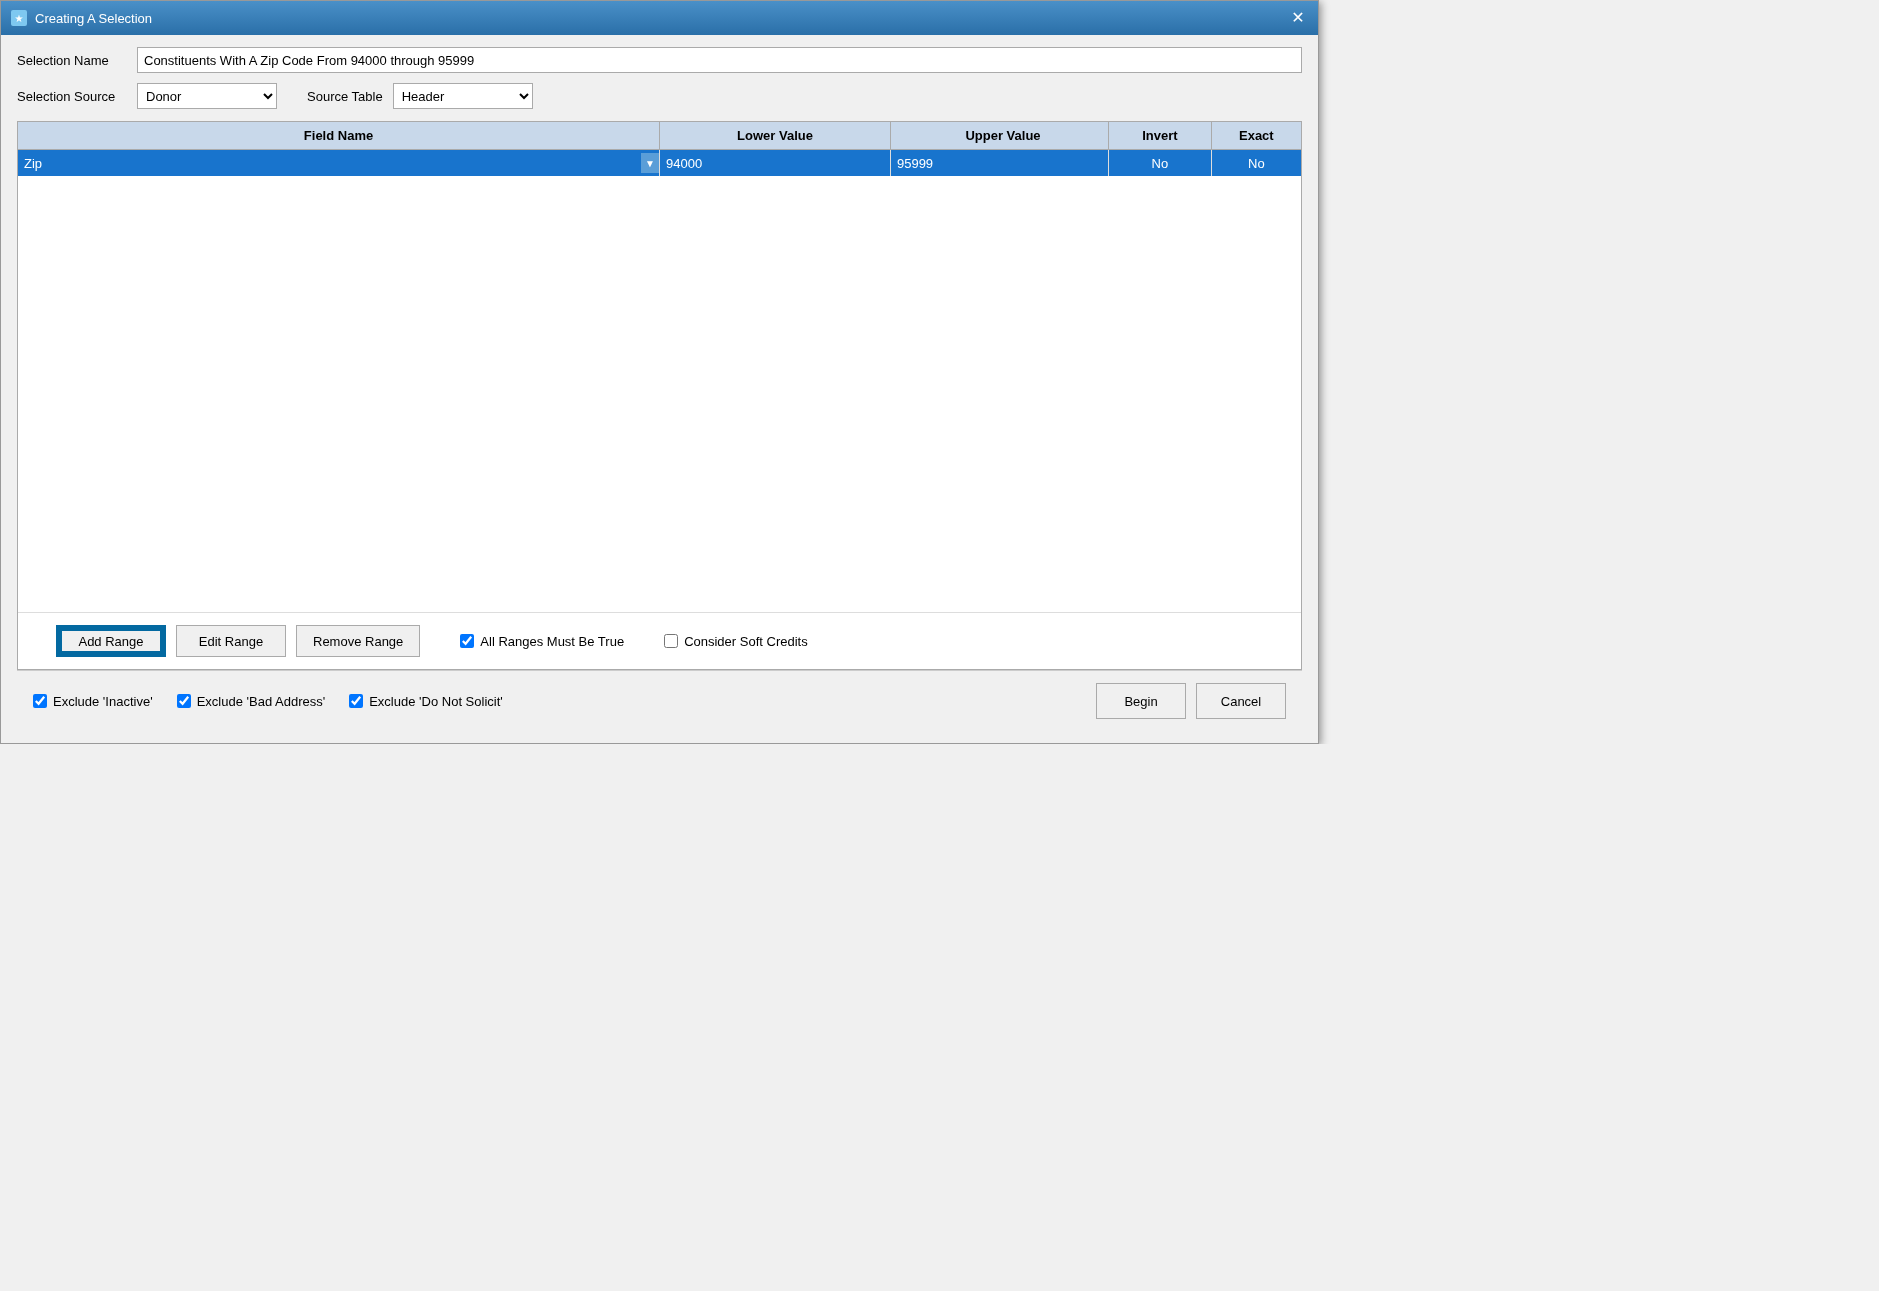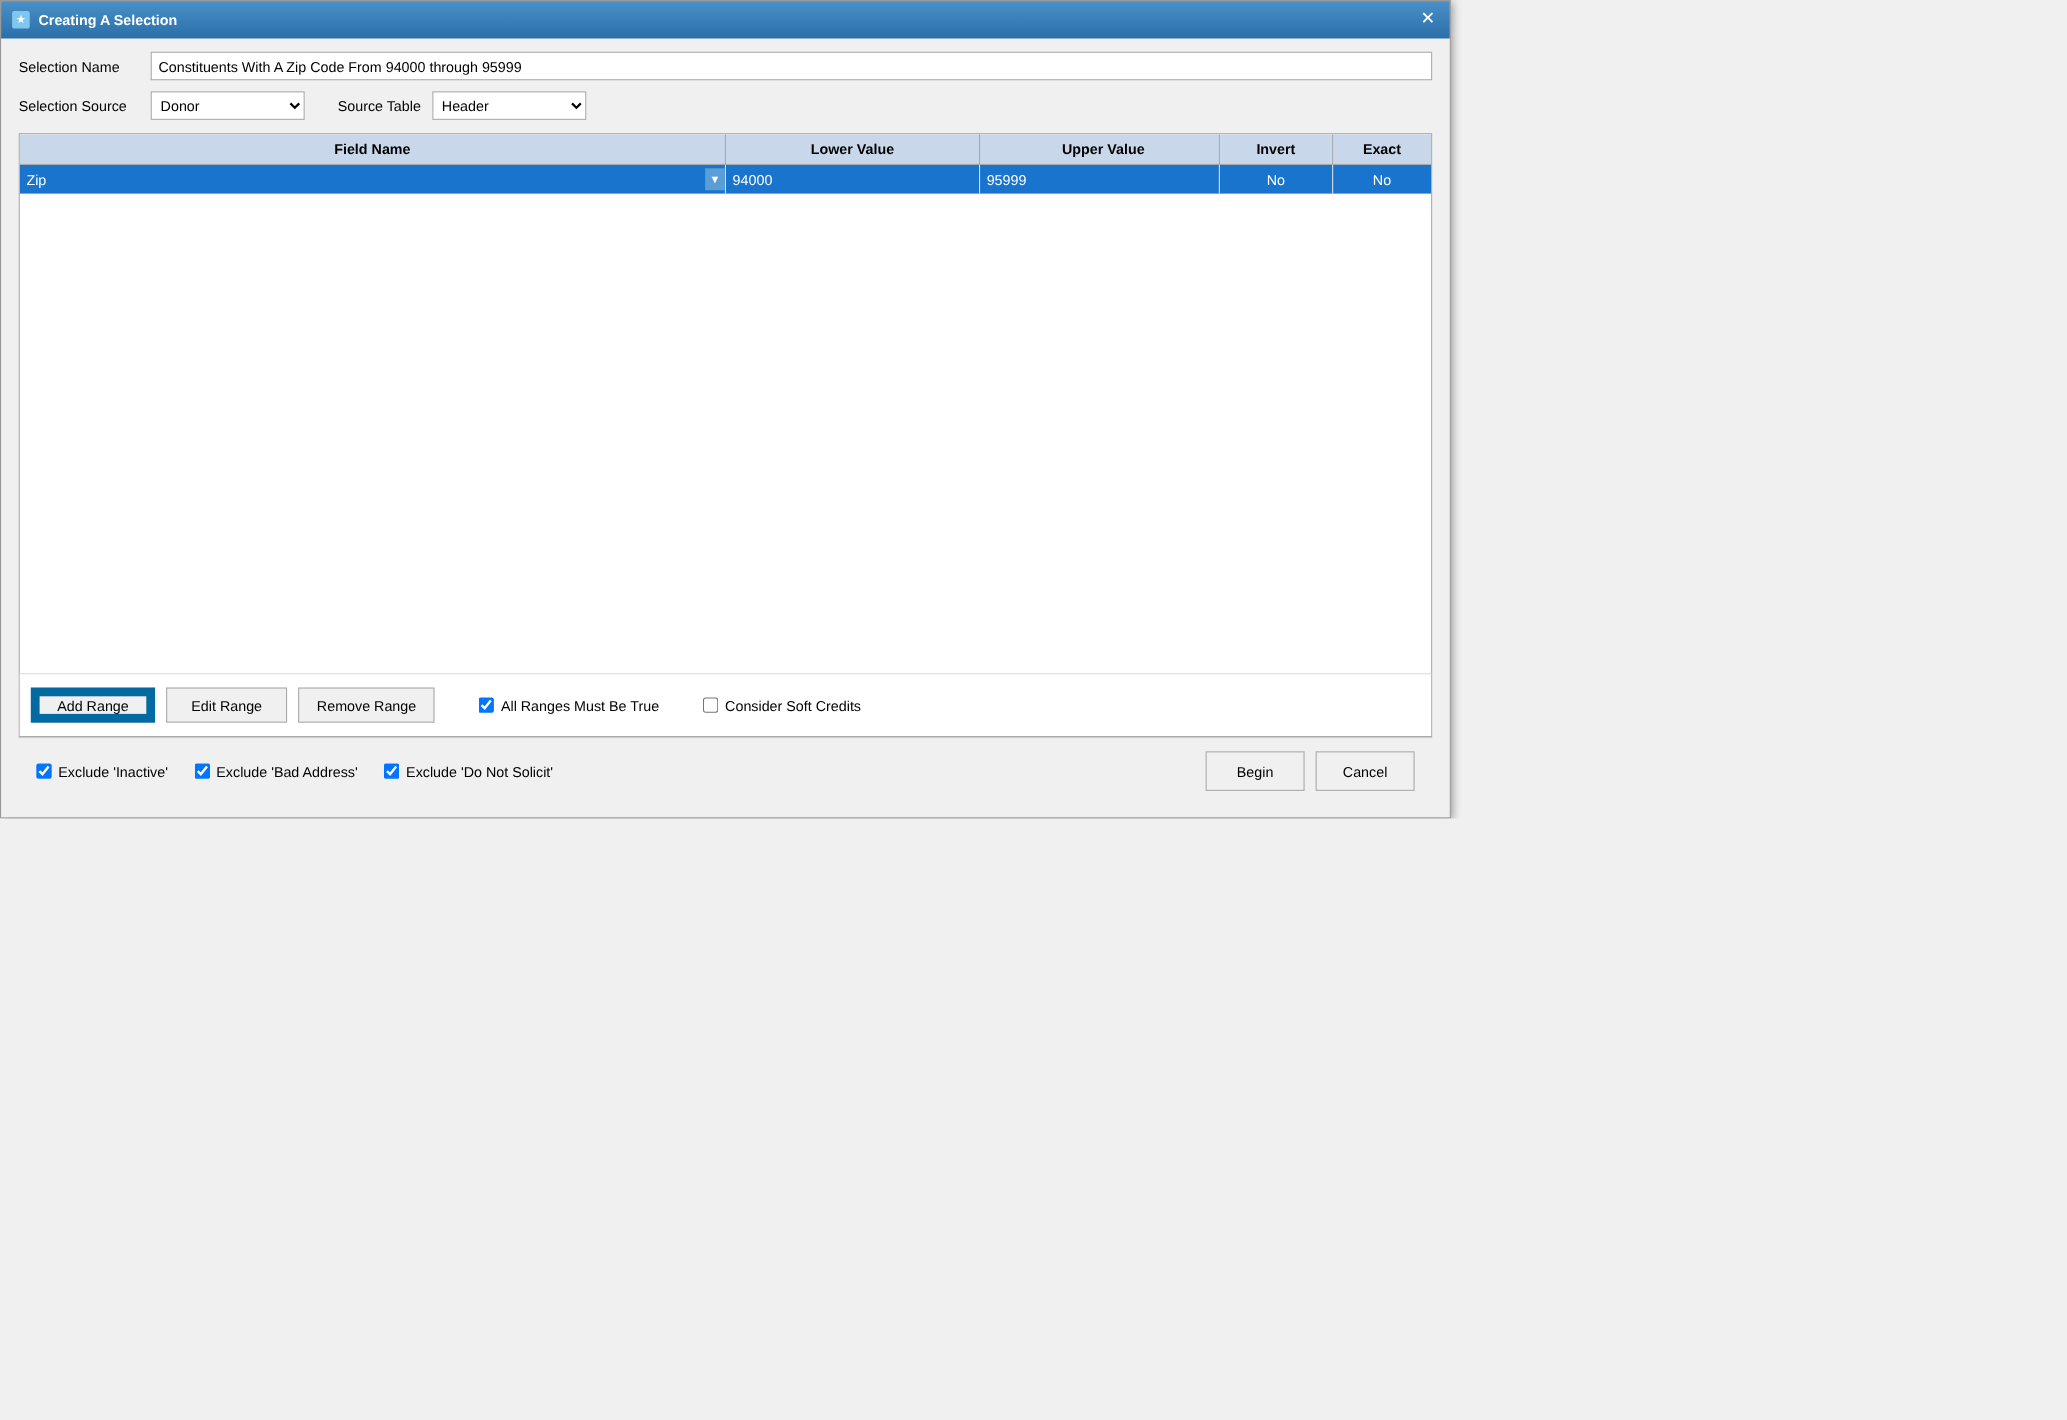--- a/index.html
+++ b/index.html
@@ -32,21 +32,21 @@
       width: 16px;
       height: 16px;
       background: #7ec8f0;
       border-radius: 2px;
       display: flex; align-items: center; justify-content: center;
       font-size: 10px; color: white;
     }
 
     .title-text {
       font-size: 13px;
-      font-weight: 700;
+      font-weight: 400;
       color: white;
     }
 
     .close-btn {
       width: 20px;
       height: 20px;
       background: transparent;
       border: none;
       color: white;
       font-size: 16px;
@@ -211,21 +211,22 @@
       height: 32px;
       min-width: 110px;
       background: #f0f0f0;
       border: 1px solid #aaa;
       font-size: 13px;
       cursor: pointer;
       padding: 0 16px;
     }
 
     .add-range-btn {
-      border: 8px solid #0369a1;
+      border: 6px solid #0369a1;
+      margin-left: 28px;
     }
 
     .checkbox-group {
       display: flex;
       align-items: center;
       gap: 6px;
       margin-left: 30px;
     }
 
     .checkbox-group input[type=checkbox] {

